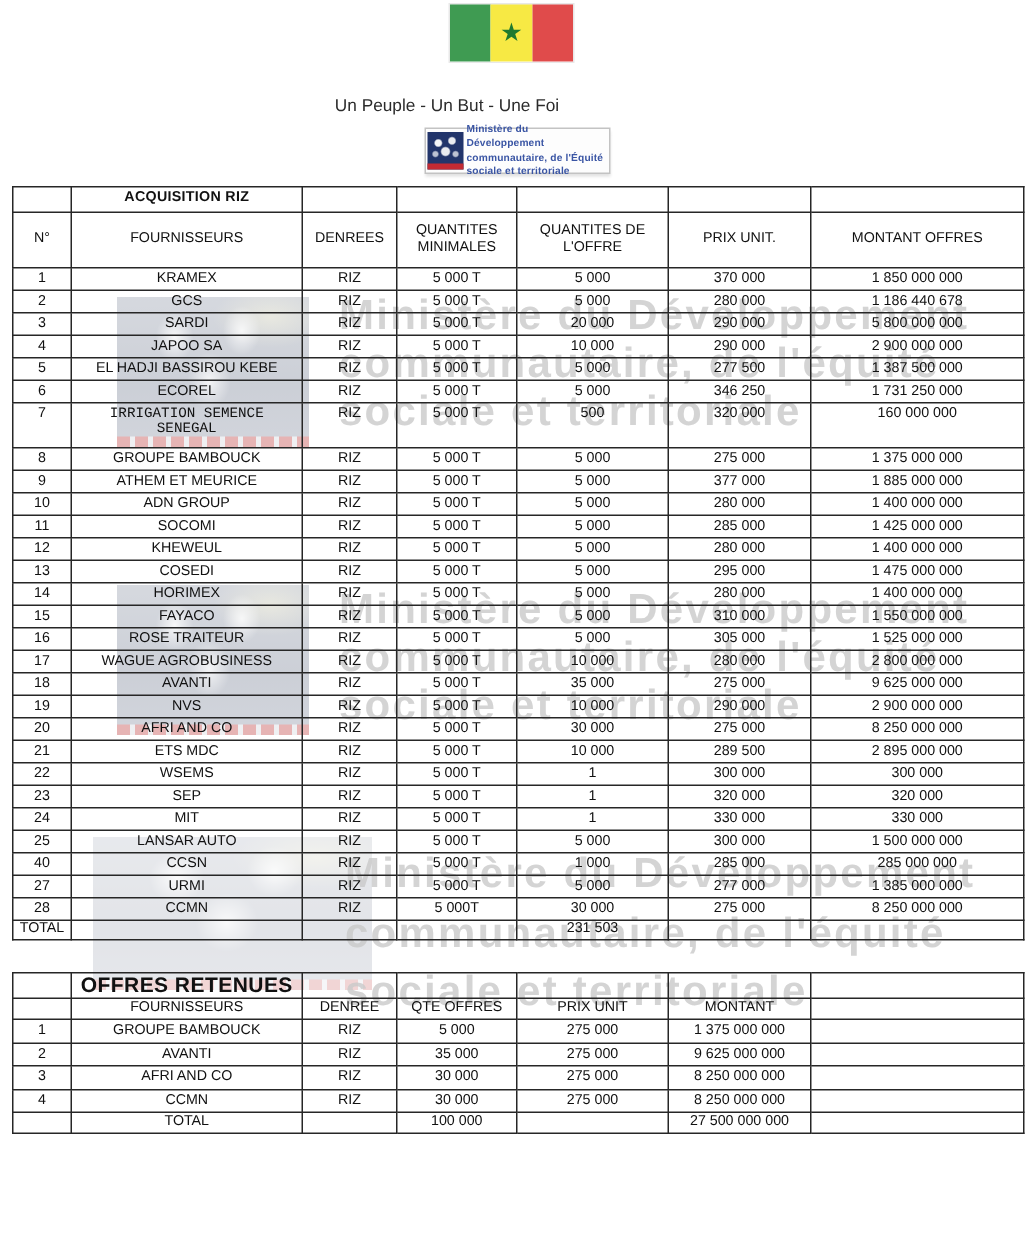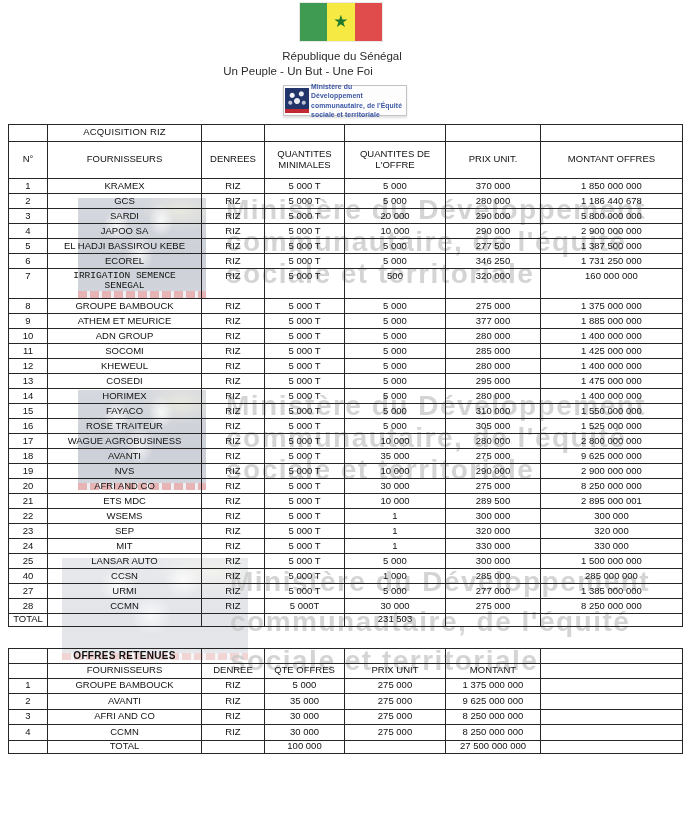--- a/index.html
+++ b/index.html
@@ -50,49 +50,48 @@
 
   
   .tbl{position:absolute;left:8px;width:674px;border-collapse:collapse;table-layout:fixed;
        font-size:9.5px;color:#111;z-index:1;}
   .tbl td{border:1px solid #262626;text-align:center;padding:0 2px;line-height:1.12;
           overflow:hidden;background:transparent;vertical-align:middle;}
   .tbl-main{top:124px;}
   .tbl-ret{top:648px;}
 
   .row-title td{height:15.5px;}
-  .ttl{text-align:left;padding-left:8px;font-weight:normal;letter-spacing:.2px;}
+  .ttl{text-align:left;padding-left:8px;font-weight:bold;letter-spacing:.2px;}
   .row-head td{height:36.5px;}
   .row-data td{height:14px;}
   .row-tall td{height:27.5px;vertical-align:top;padding-top:1.5px;}
   .row-total td{height:11.5px;}
   .num{text-align:left;padding-left:5px;}
   .total-label-left{text-align:left;padding-left:3px;}
   .wrap2{display:inline-block;width:112px;font-family:Liberation Mono, monospace;}
 
   .rt-title td{height:14px;}
-  .rt-title .ttl2{font-weight:bold;text-align:center;letter-spacing:.3px;font-size:10px;}
+  .rt-title .ttl2{font-weight:bold;text-align:center;letter-spacing:.3px;font-size:14px;}
   .rt-head td{height:13.5px;}
   .rt-data td{height:14.5px;}
   .rt-total td{height:12.5px;}
 </style>
 </head>
 <body>
 
 <div class="page">
 
   <div class="flag">
     <div class="stripe green"></div>
     <div class="stripe yellow">
       <span class="star">★</span>
     </div>
     <div class="stripe red"></div>
   </div>
 
-  <div class="country">République du Sénégal</div>
   <div class="motto">Un Peuple - Un But - Une  Foi</div>
 
   <div class="banner">
     <div class="banner-logo">
       <div class="bl-shapes"></div>
       <div class="bl-red"></div>
     </div>
     <div class="banner-text">
       <div>Ministère du Développement</div>
       <div>communautaire, de l'Équité</div>
@@ -323,21 +322,21 @@
           <td>275 000</td>
           <td>8 250 000 000</td>
         </tr>
         <tr class="row-data">
           <td class="num">21</td>
           <td>ETS MDC</td>
           <td>RIZ</td>
           <td>5 000 T</td>
           <td>10 000</td>
           <td>289 500</td>
-          <td>2 895 000 001</td>
+          <td>2 895 000 000</td>
         </tr>
         <tr class="row-data">
           <td class="num">22</td>
           <td>WSEMS</td>
           <td>RIZ</td>
           <td>5 000 T</td>
           <td>1</td>
           <td>300 000</td>
           <td>300 000</td>
         </tr>

